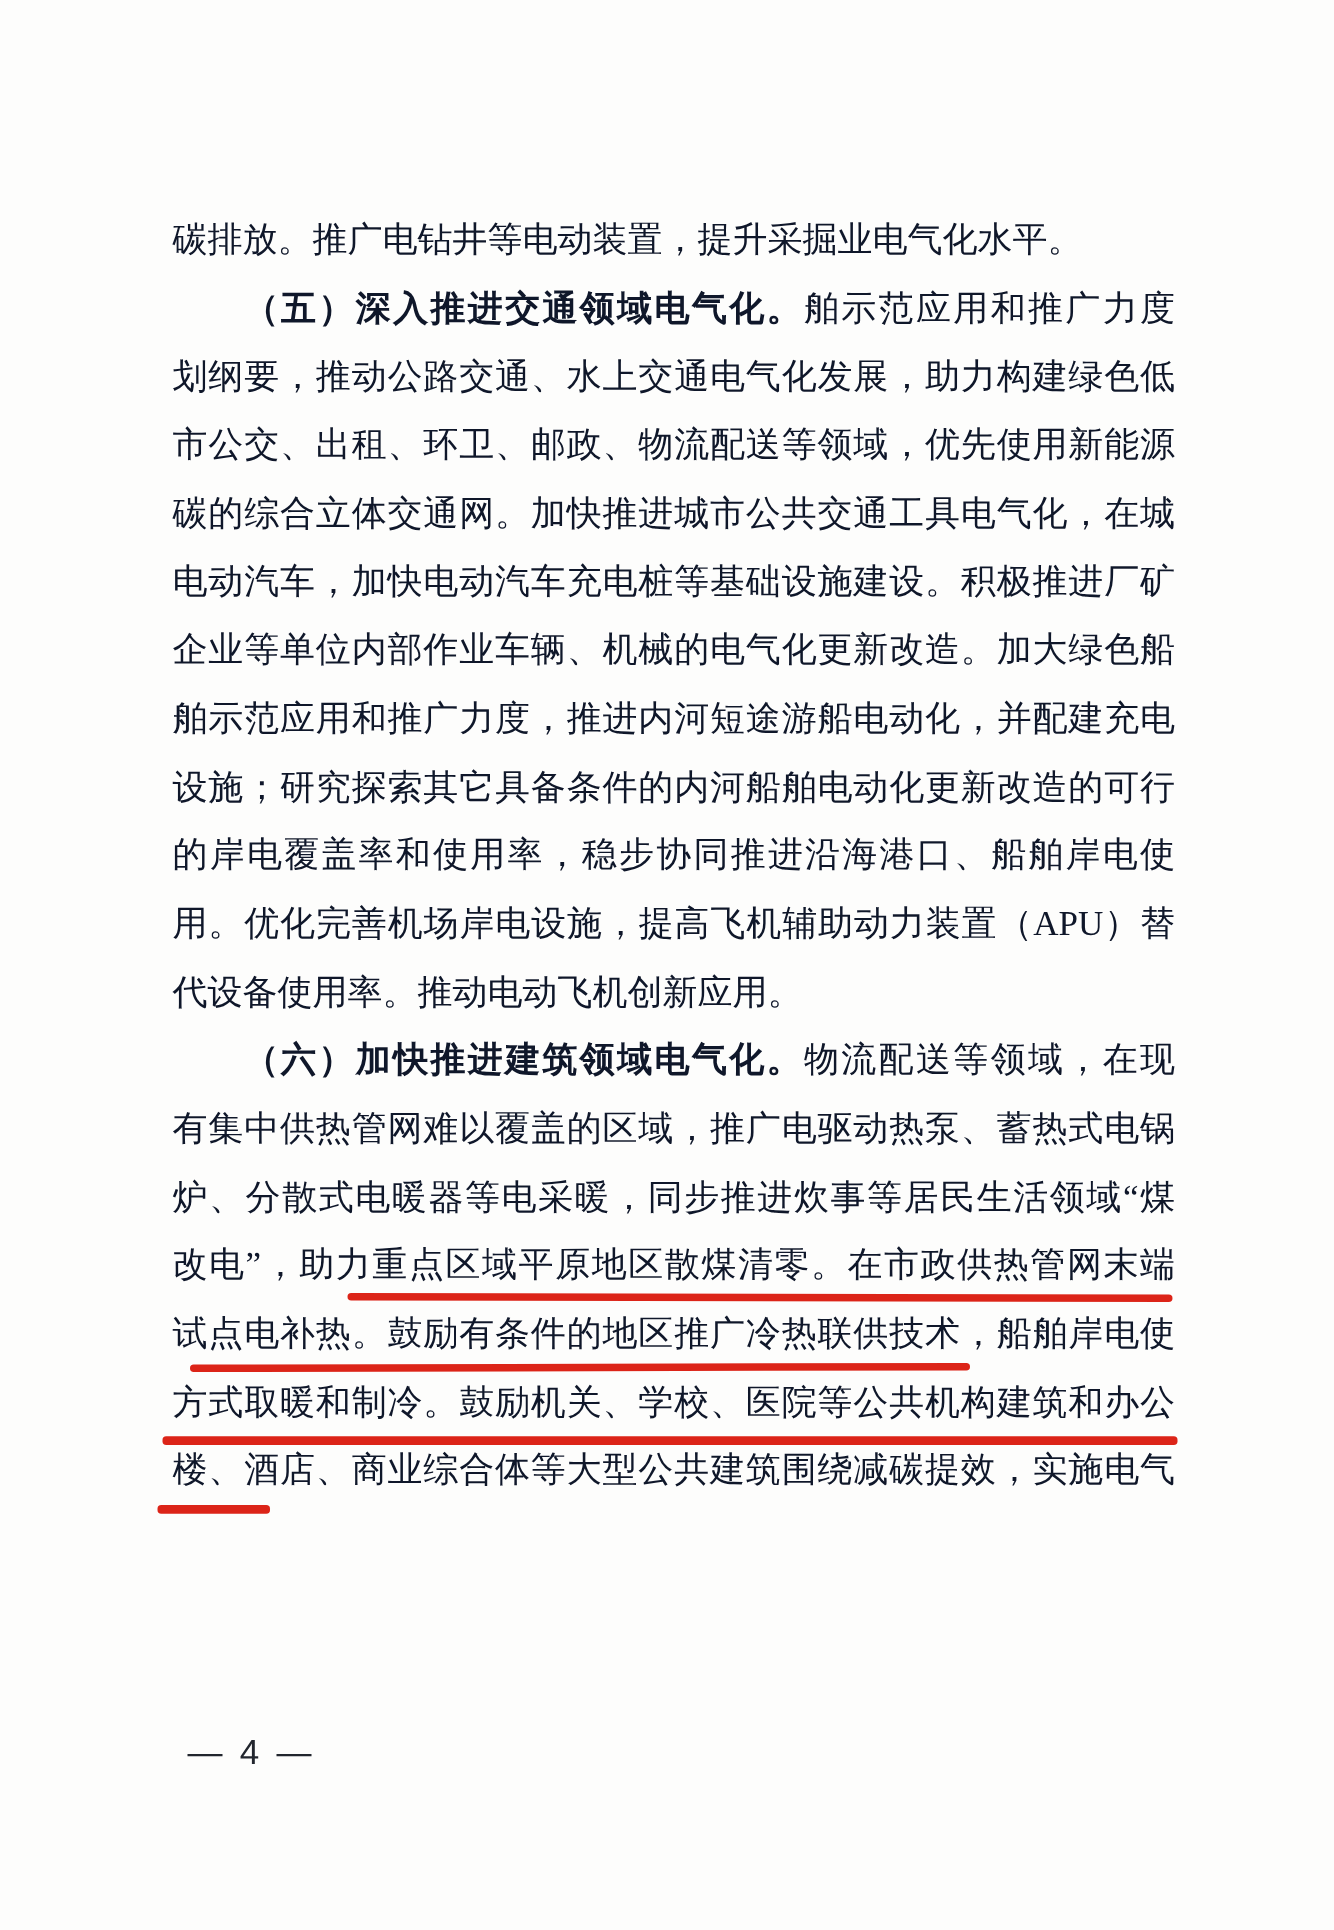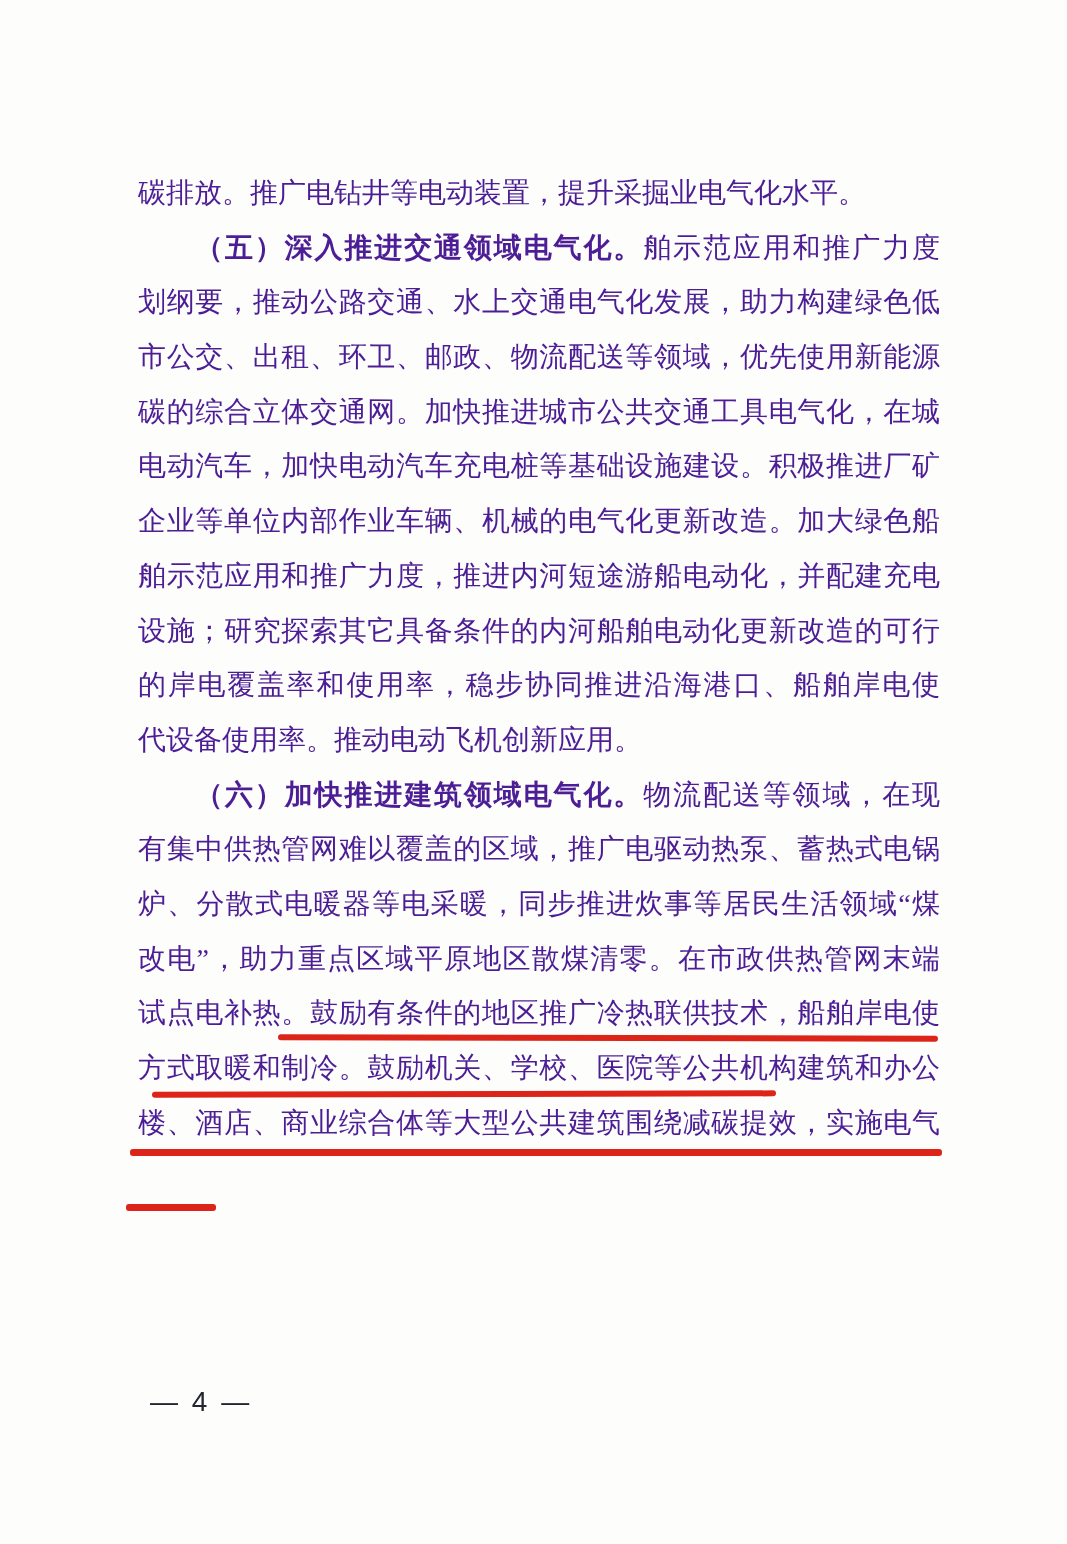--- a/index.html
+++ b/index.html
@@ -15,21 +15,21 @@
   .text-block {
     position: absolute;
     left: 138px;
     top: 166px;
     width: 802px;
   }
   .line {
     height: 54.7px;
     line-height: 54.7px;
     font-size: 28px;
-    color: #4c1d95;
+    color: #0f172a;
     text-align: justify;
     text-align-last: justify;
     text-justify: inter-character;
     overflow: visible;
   }
   .line.short {
     text-align-last: left;
   }
   .line.indent {
     text-indent: 57px;
@@ -65,20 +65,21 @@
     <div class="line short"><span>碳排放。推广电钻井等电动装置，提升采掘业电气化水平。</span></div>
     <div class="line indent"><span class="head">（五）深入推进交通领域电气化。</span><span>舶示范应用和推广力度</span></div>
     <div class="line"><span>划纲要，推动公路交通、水上交通电气化发展，助力构建绿色低</span></div>
     <div class="line"><span>市公交、出租、环卫、邮政、物流配送等领域，优先使用新能源</span></div>
     <div class="line"><span>碳的综合立体交通网。加快推进城市公共交通工具电气化，在城</span></div>
     <div class="line"><span>电动汽车，加快电动汽车充电桩等基础设施建设。积极推进厂矿</span></div>
     <div class="line"><span>企业等单位内部作业车辆、机械的电气化更新改造。加大绿色船</span></div>
     <div class="line"><span>舶示范应用和推广力度，推进内河短途游船电动化，并配建充电</span></div>
     <div class="line"><span>设施；研究探索其它具备条件的内河船舶电动化更新改造的可行</span></div>
     <div class="line"><span>的岸电覆盖率和使用率，稳步协同推进沿海港口、船舶岸电使</span></div>
+    <div class="line"><span>用。优化完善机场岸电设施，提高飞机辅助动力装置（APU）替</span></div>
     <div class="line short"><span>代设备使用率。推动电动飞机创新应用。</span></div>
     <div class="line indent"><span class="head">（六）加快推进建筑领域电气化。</span><span>物流配送等领域，在现</span></div>
     <div class="line"><span>有集中供热管网难以覆盖的区域，推广电驱动热泵、蓄热式电锅</span></div>
     <div class="line"><span>炉、分散式电暖器等电采暖，同步推进炊事等居民生活领域“煤</span></div>
     <div class="line"><span>改电”，助力重点区域平原地区散煤清零。在市政供热管网末端</span></div>
     <div class="line"><span>试点电补热。鼓励有条件的地区推广冷热联供技术，船舶岸电使</span></div>
     <div class="line"><span>方式取暖和制冷。鼓励机关、学校、医院等公共机构建筑和办公</span></div>
     <div class="line"><span>楼、酒店、商业综合体等大型公共建筑围绕减碳提效，实施电气</span></div>
   </div>
 

